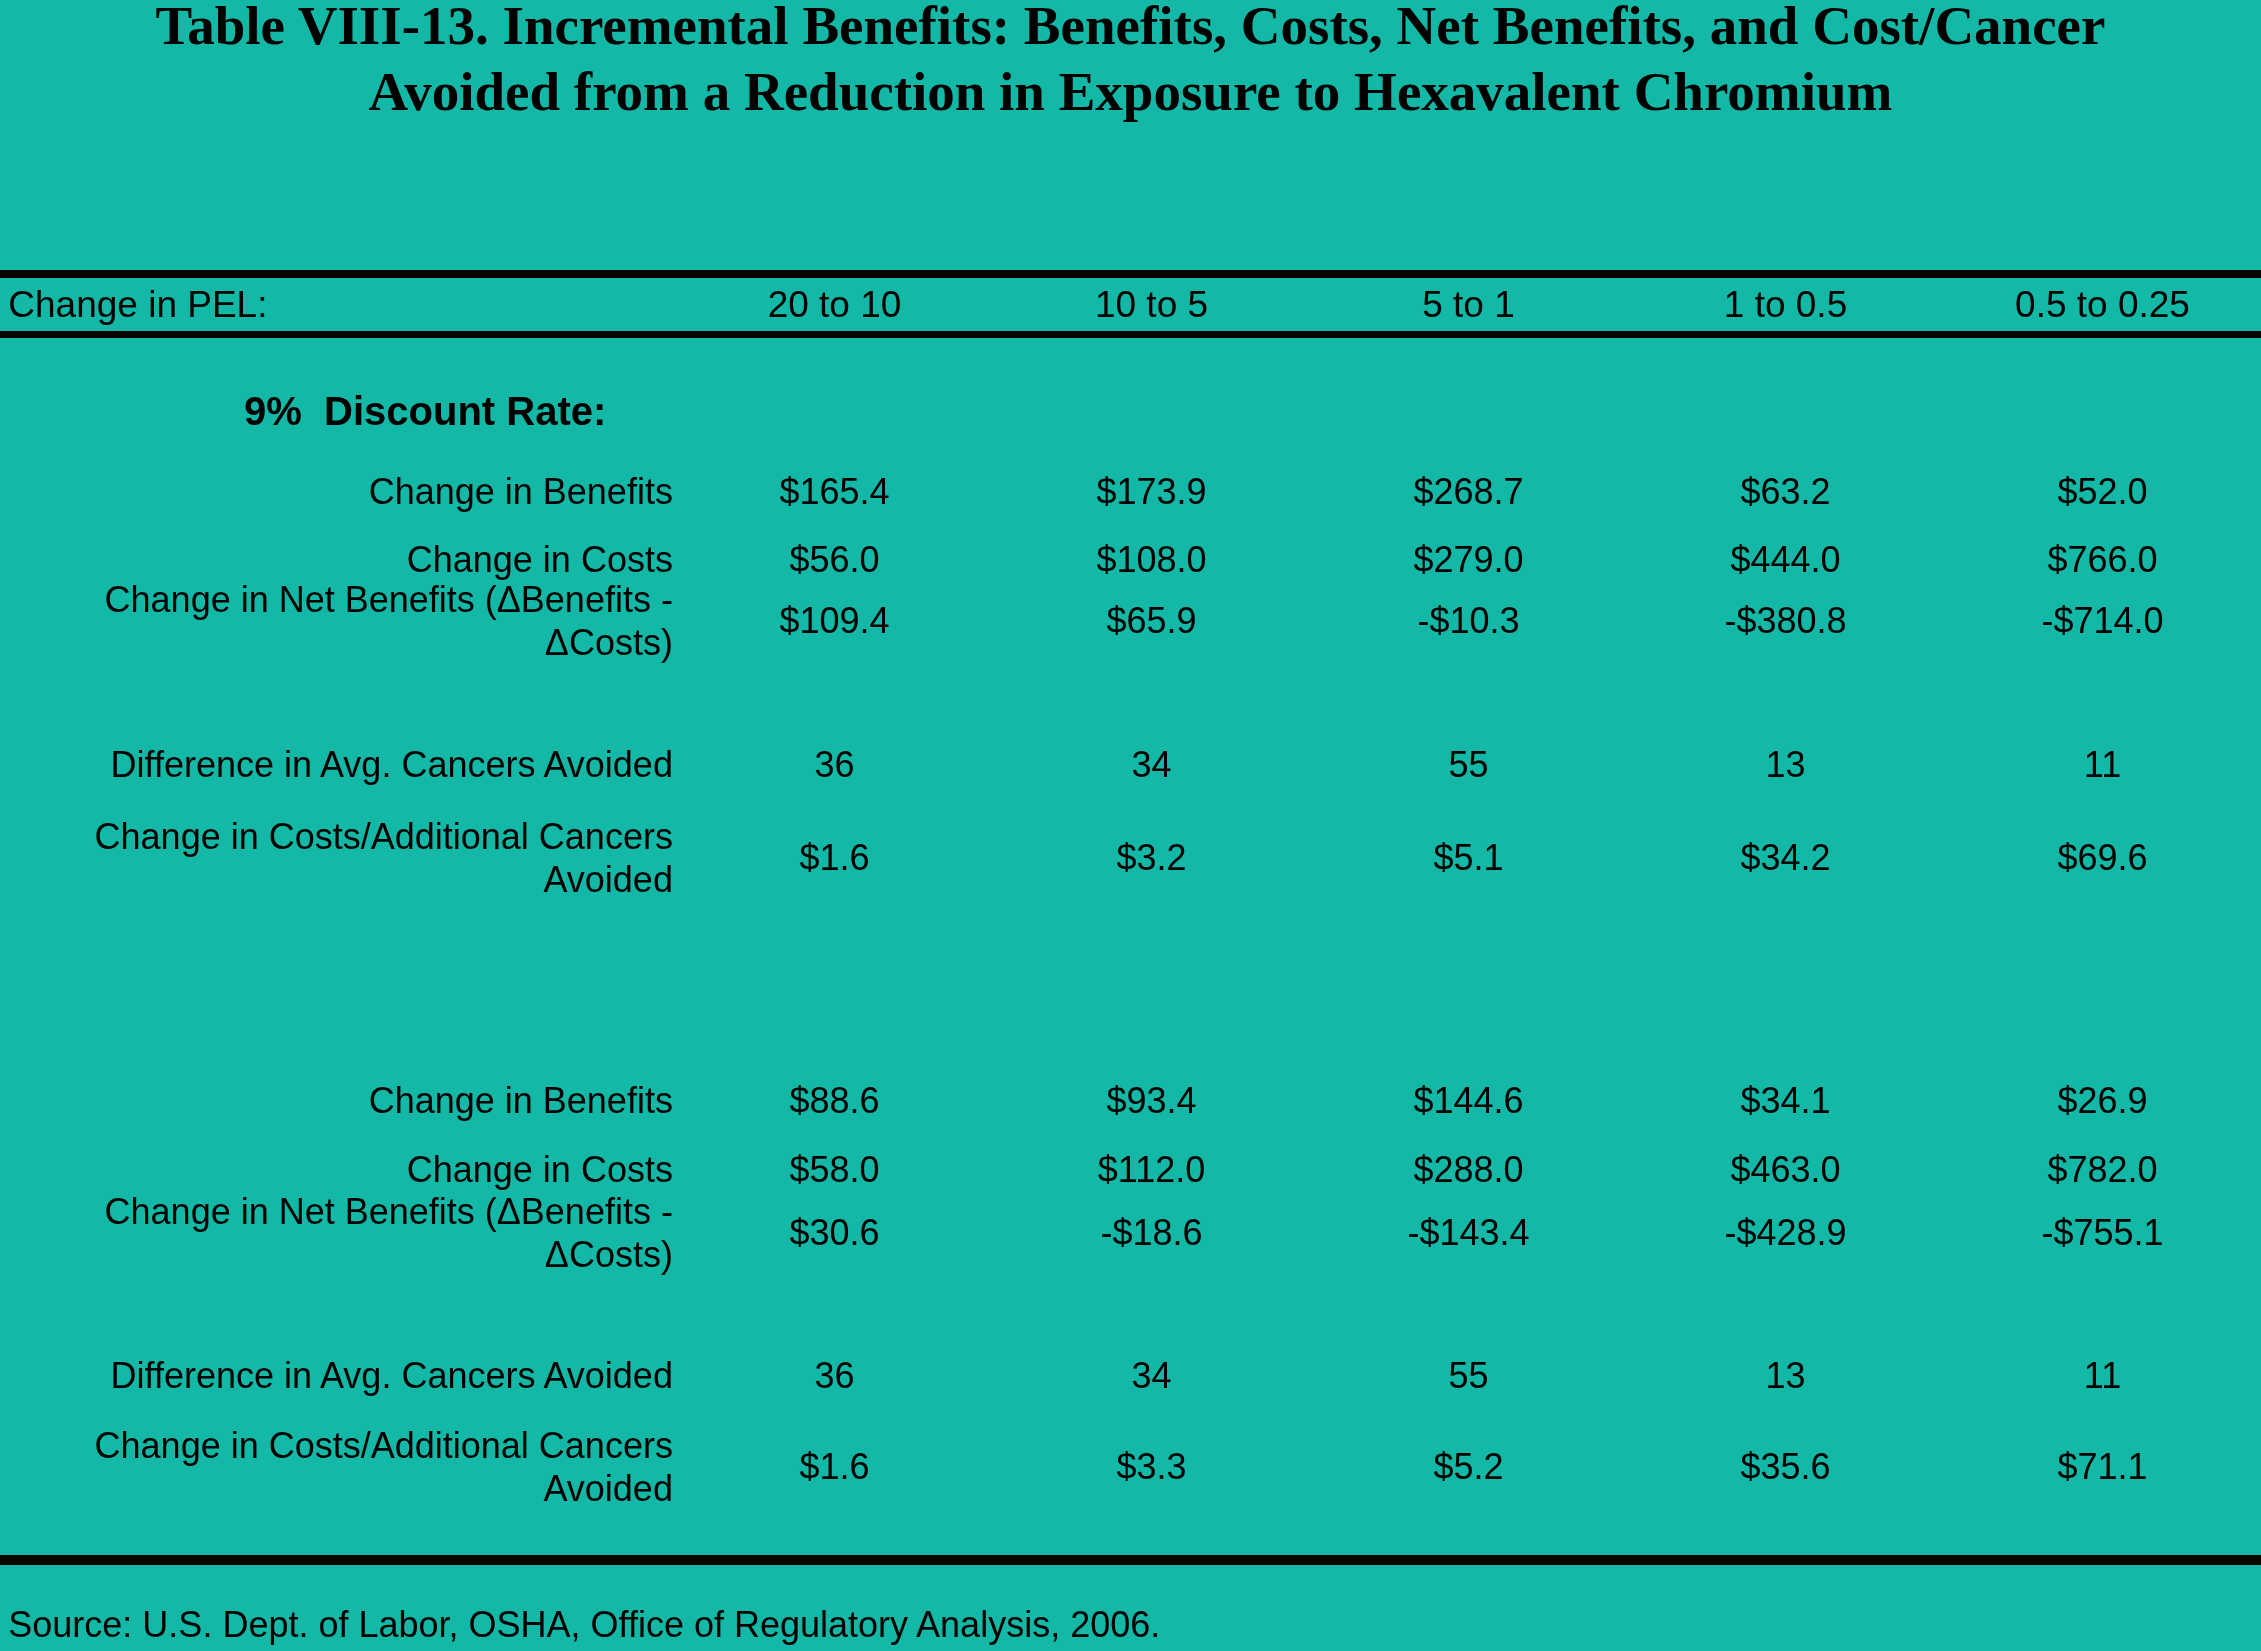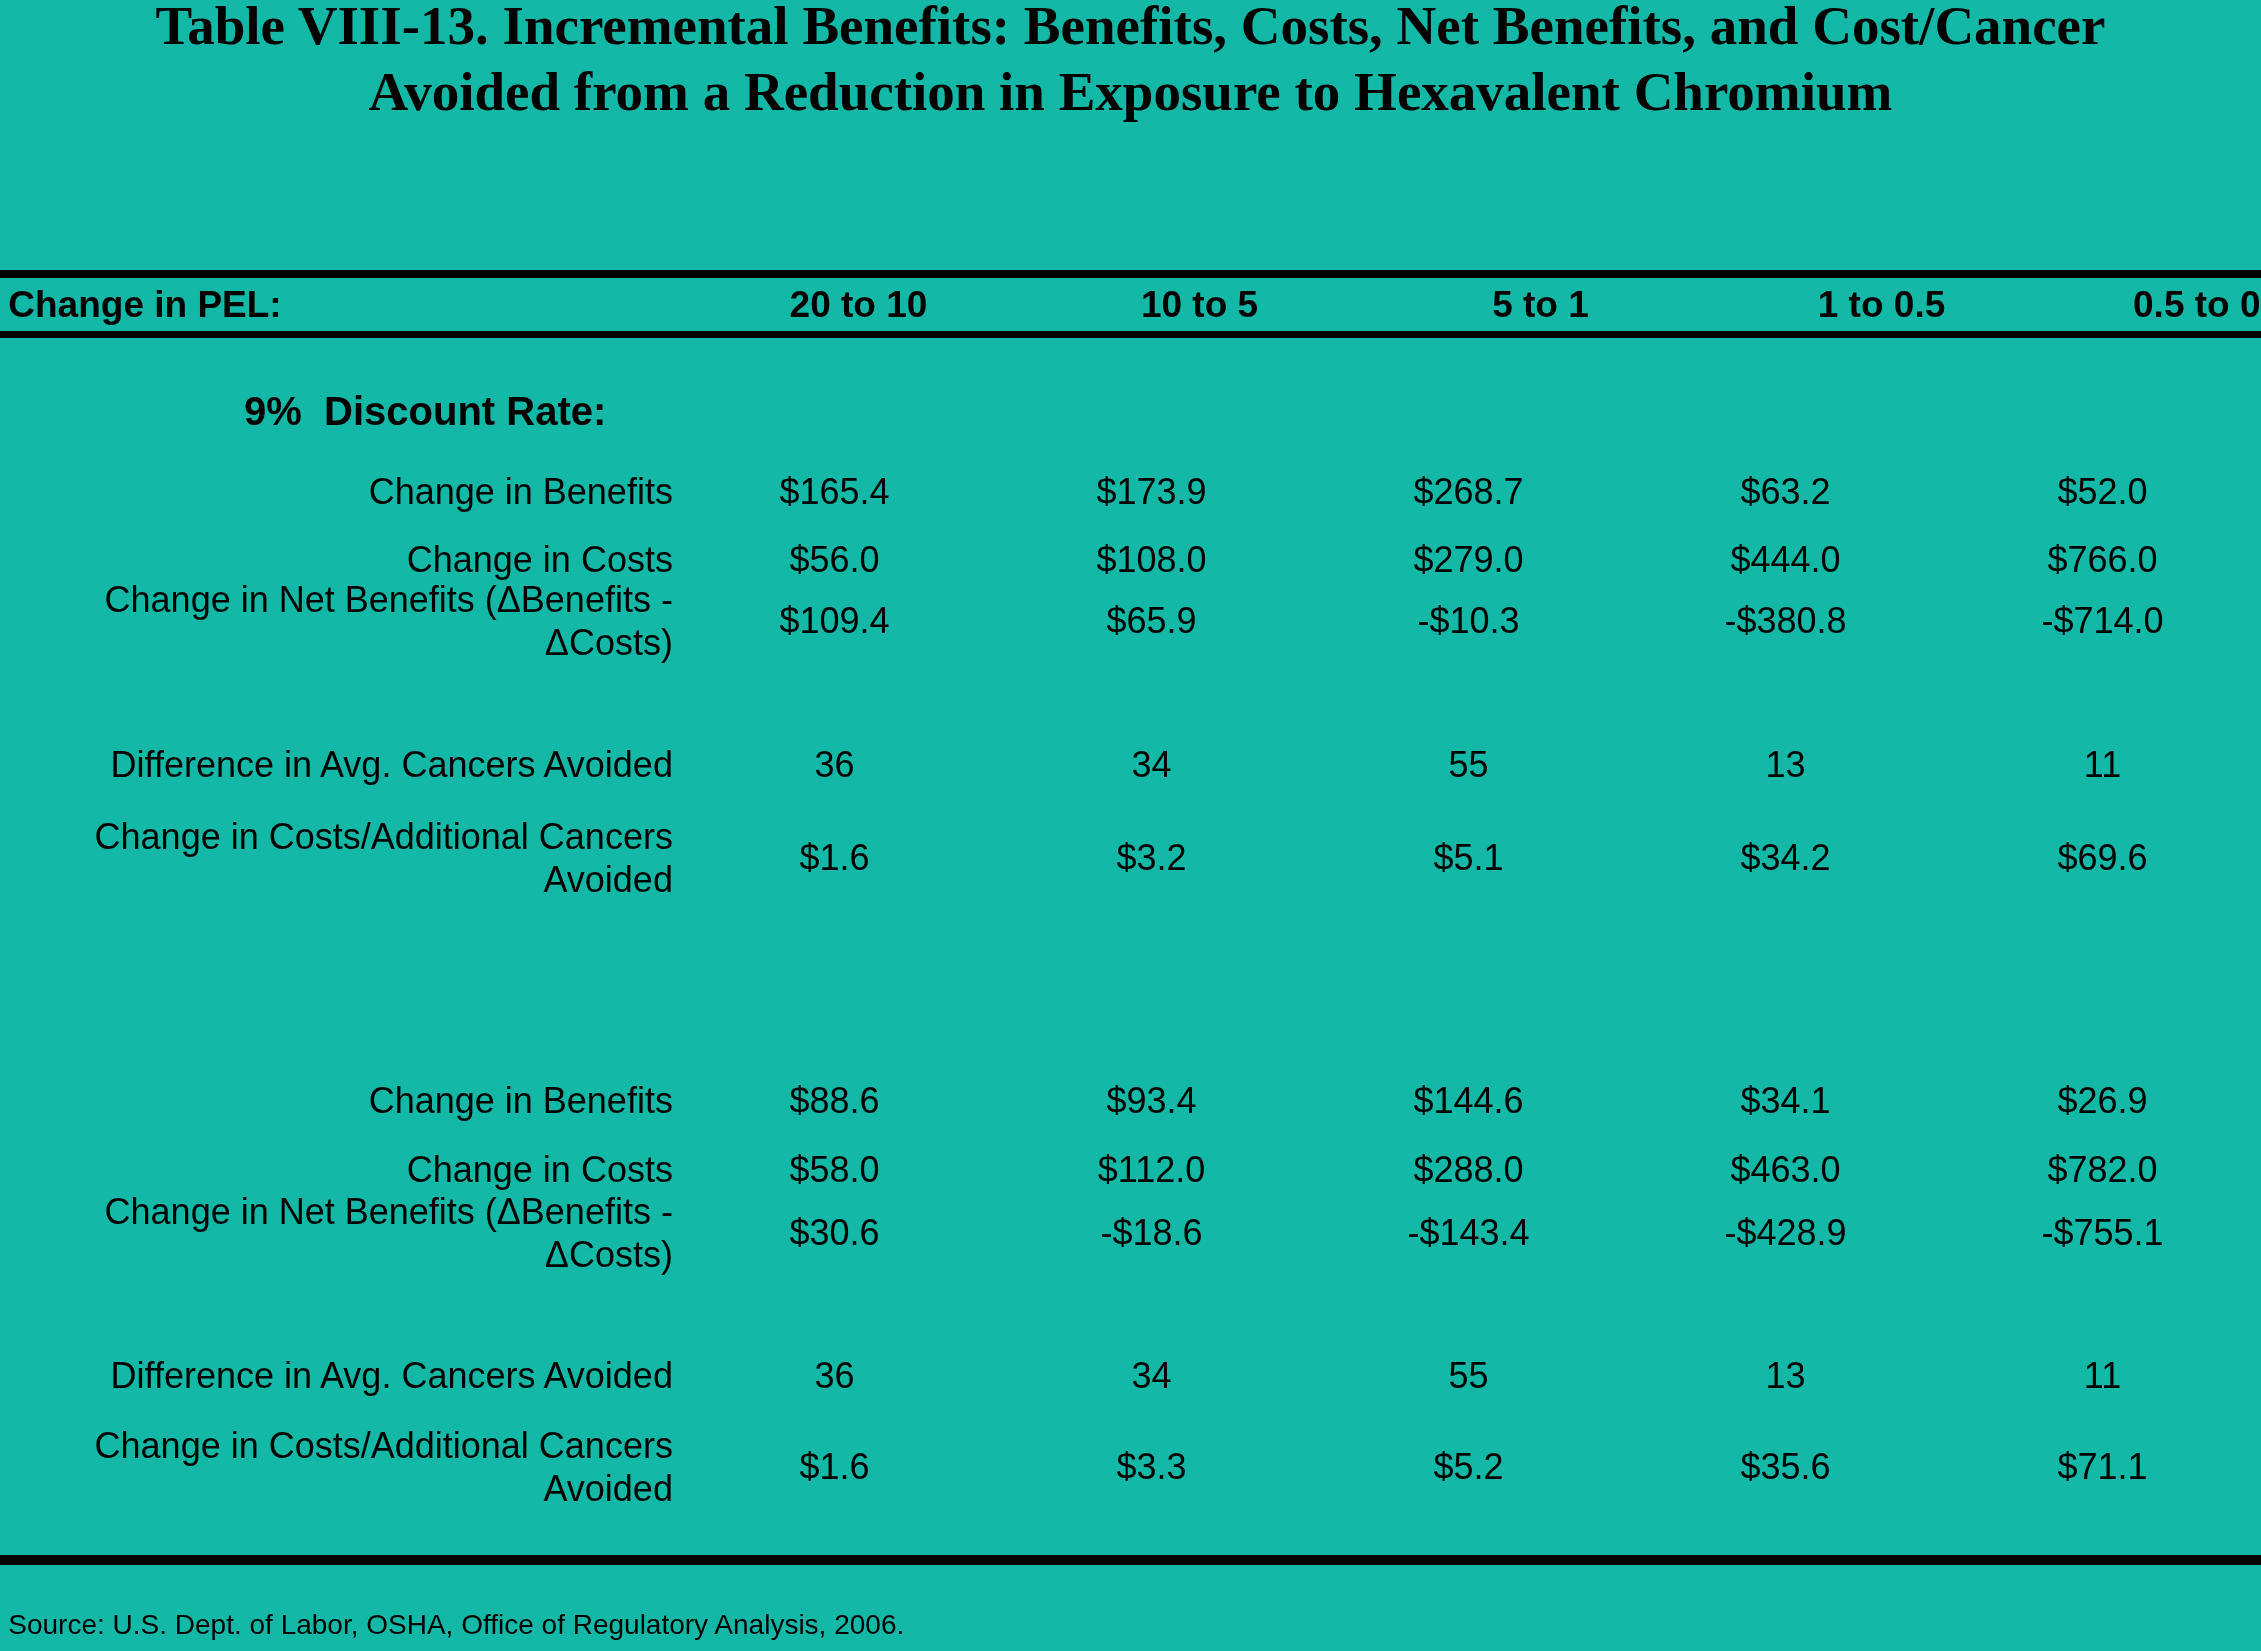--- a/index.html
+++ b/index.html
@@ -32,33 +32,33 @@
     display:grid;
     grid-template-columns:676px 317px 317px 317px 317px 317px;
     align-items:center;
   }
   .grid-row.single{height:43px;margin-top:22px;}
   .grid-row.double{height:87px;}
   .cell{font-size:36px;line-height:43px;text-align:center;}
   .cell.label{text-align:right;padding-right:3.1px;}
   .lbl-line{display:block;}
   .lbl-line:empty{display:none;}
-  .header-row{top:279px;height:52px;font-weight:bold;gap:24px;}
+  .header-row{top:279px;height:52px;font-weight:normal;}
   .header-row .cell{font-size:37px;line-height:52px;}
   .header-row .cell.head-label{text-align:left;padding-left:8.3px;}
   .section-heading{
     position:absolute;left:244px;
     font-size:40px;font-weight:bold;line-height:48px;
     white-space:pre;
   }
   #section-heading-3pct{top:387px;}
   #section-heading-7pct{top:997px;}
   .source-note{
     position:absolute;left:8.3px;top:1603px;
-    font-size:28px;line-height:43px;
+    font-size:36px;line-height:43px;
     white-space:pre;
   }
 </style>
 </head>
 <body>
 
 <div class="page">
 
   <div class="title-line" id="title-line-1">Table VIII-13. Incremental Benefits: Benefits, Costs, Net Benefits, and Cost/Cancer</div>
   <div class="title-line" id="title-line-2">Avoided from a Reduction in Exposure to Hexavalent Chromium</div>

